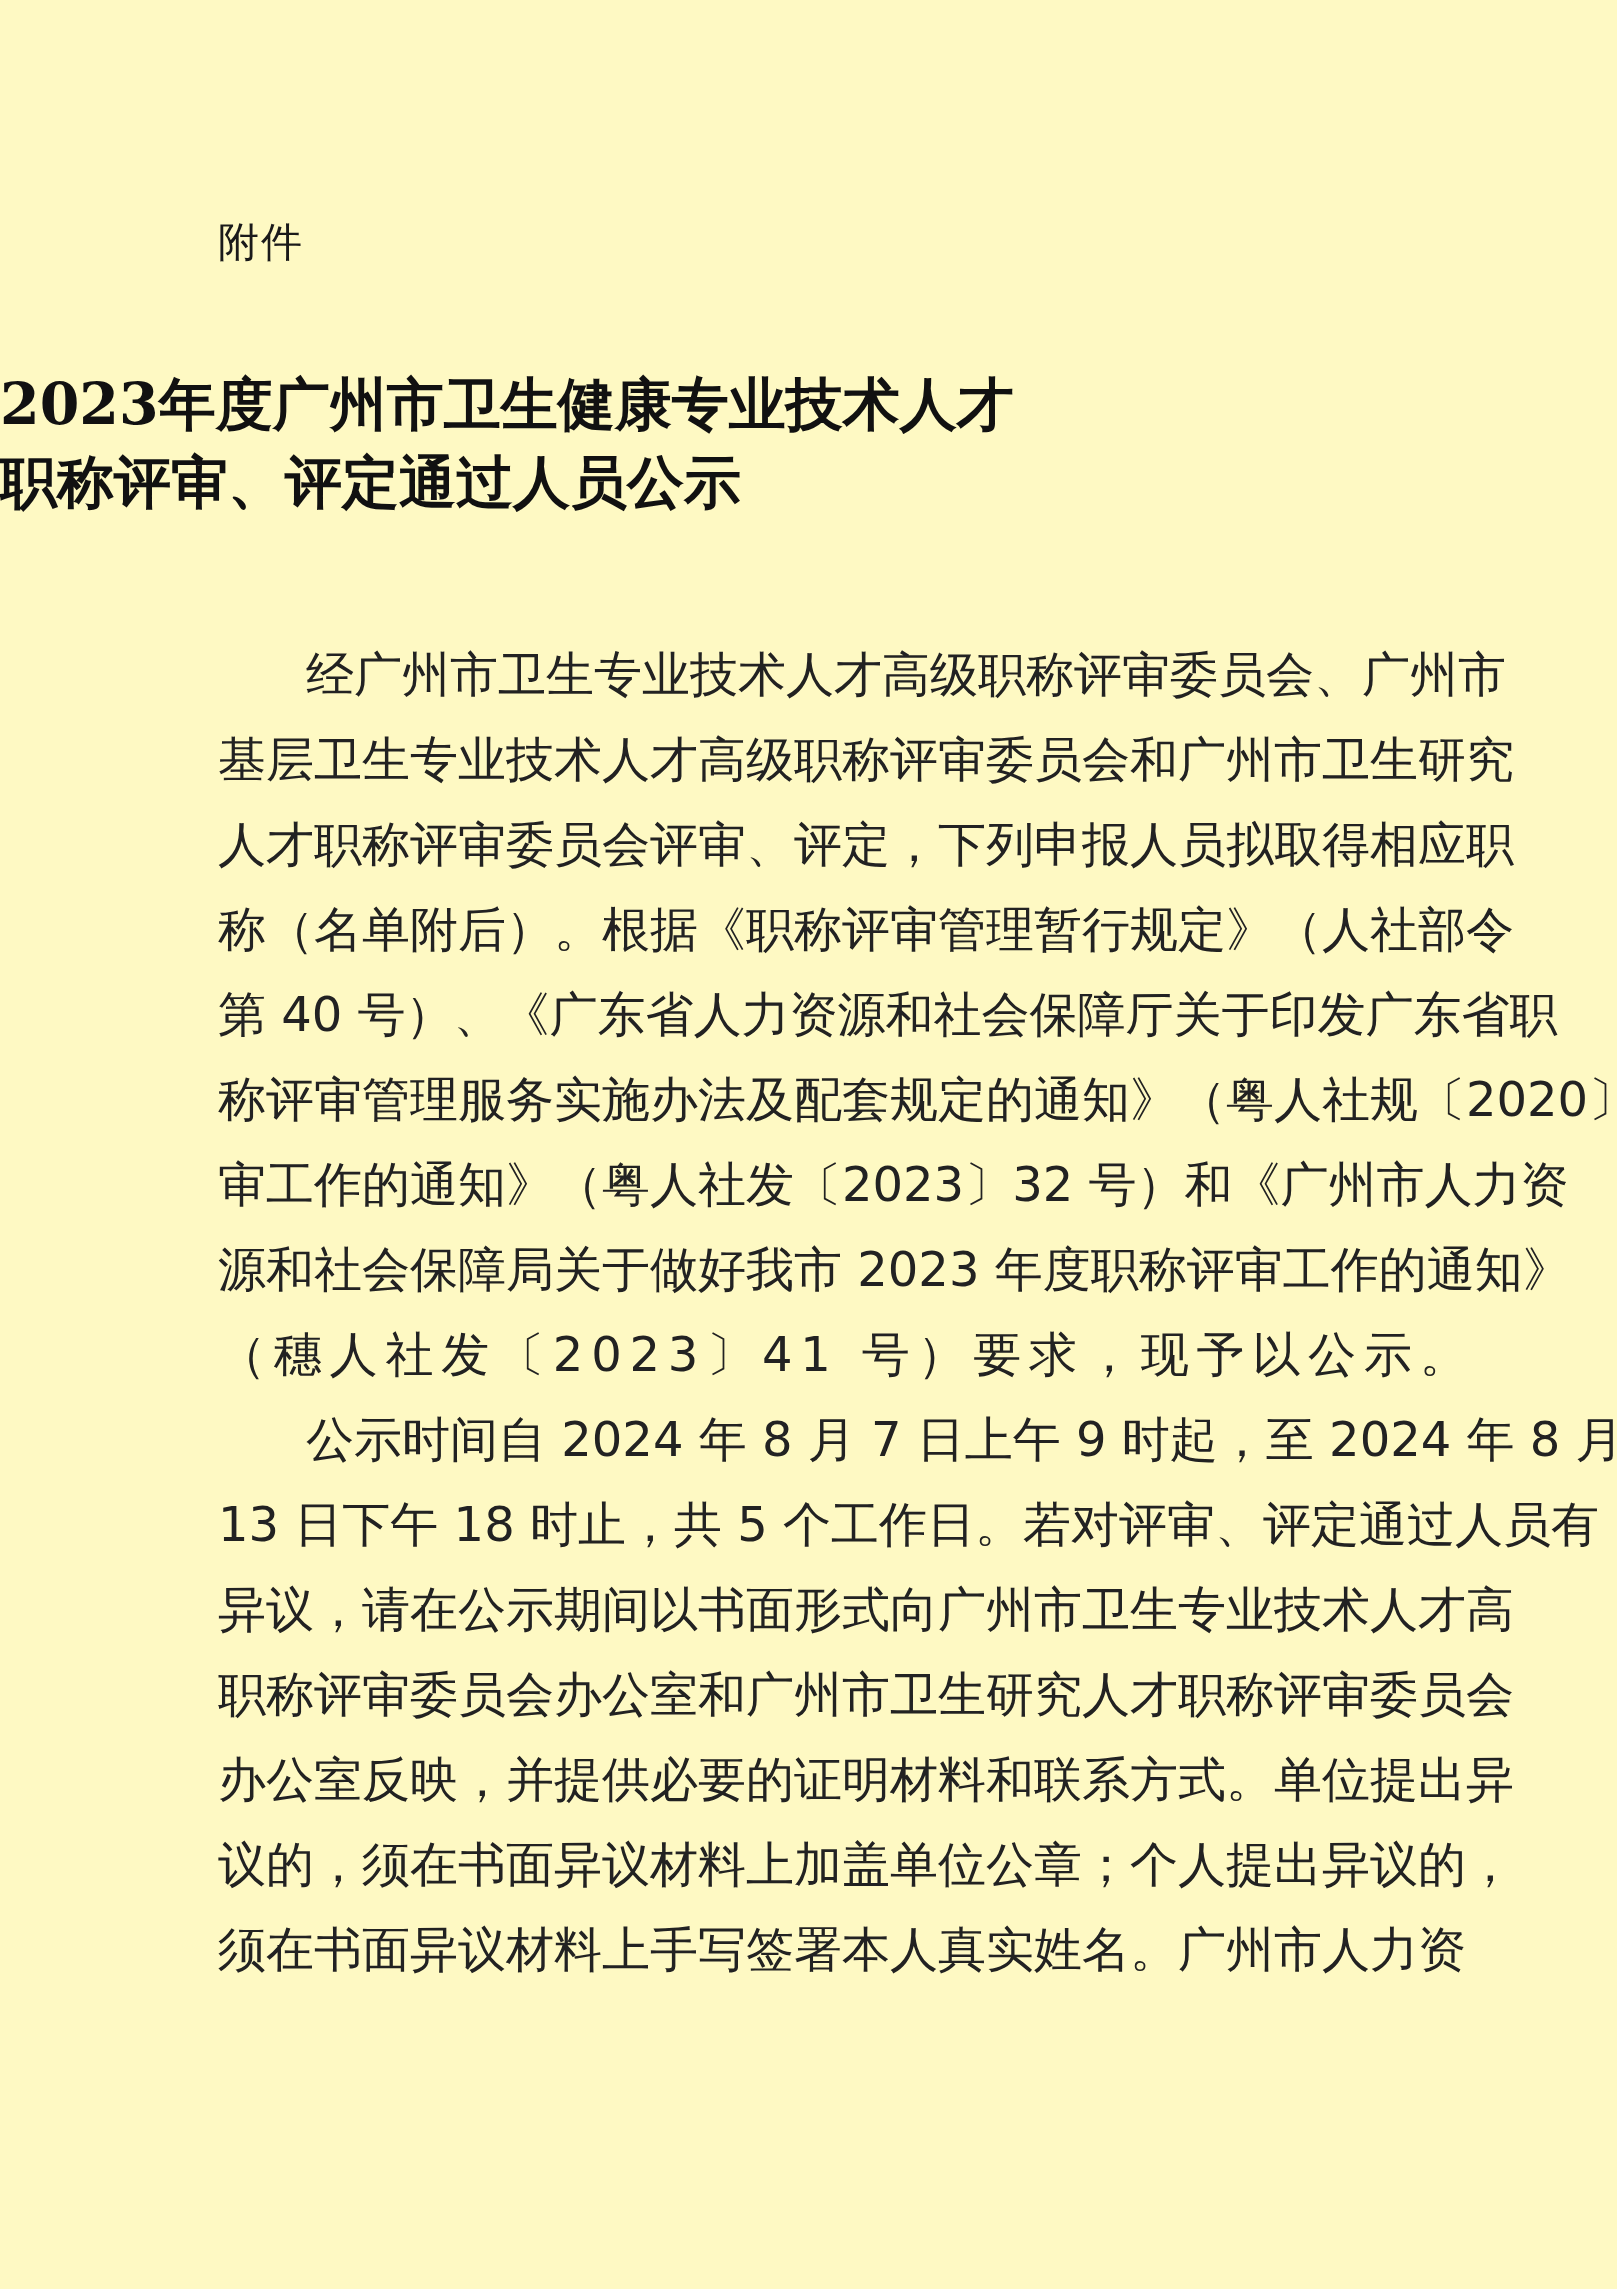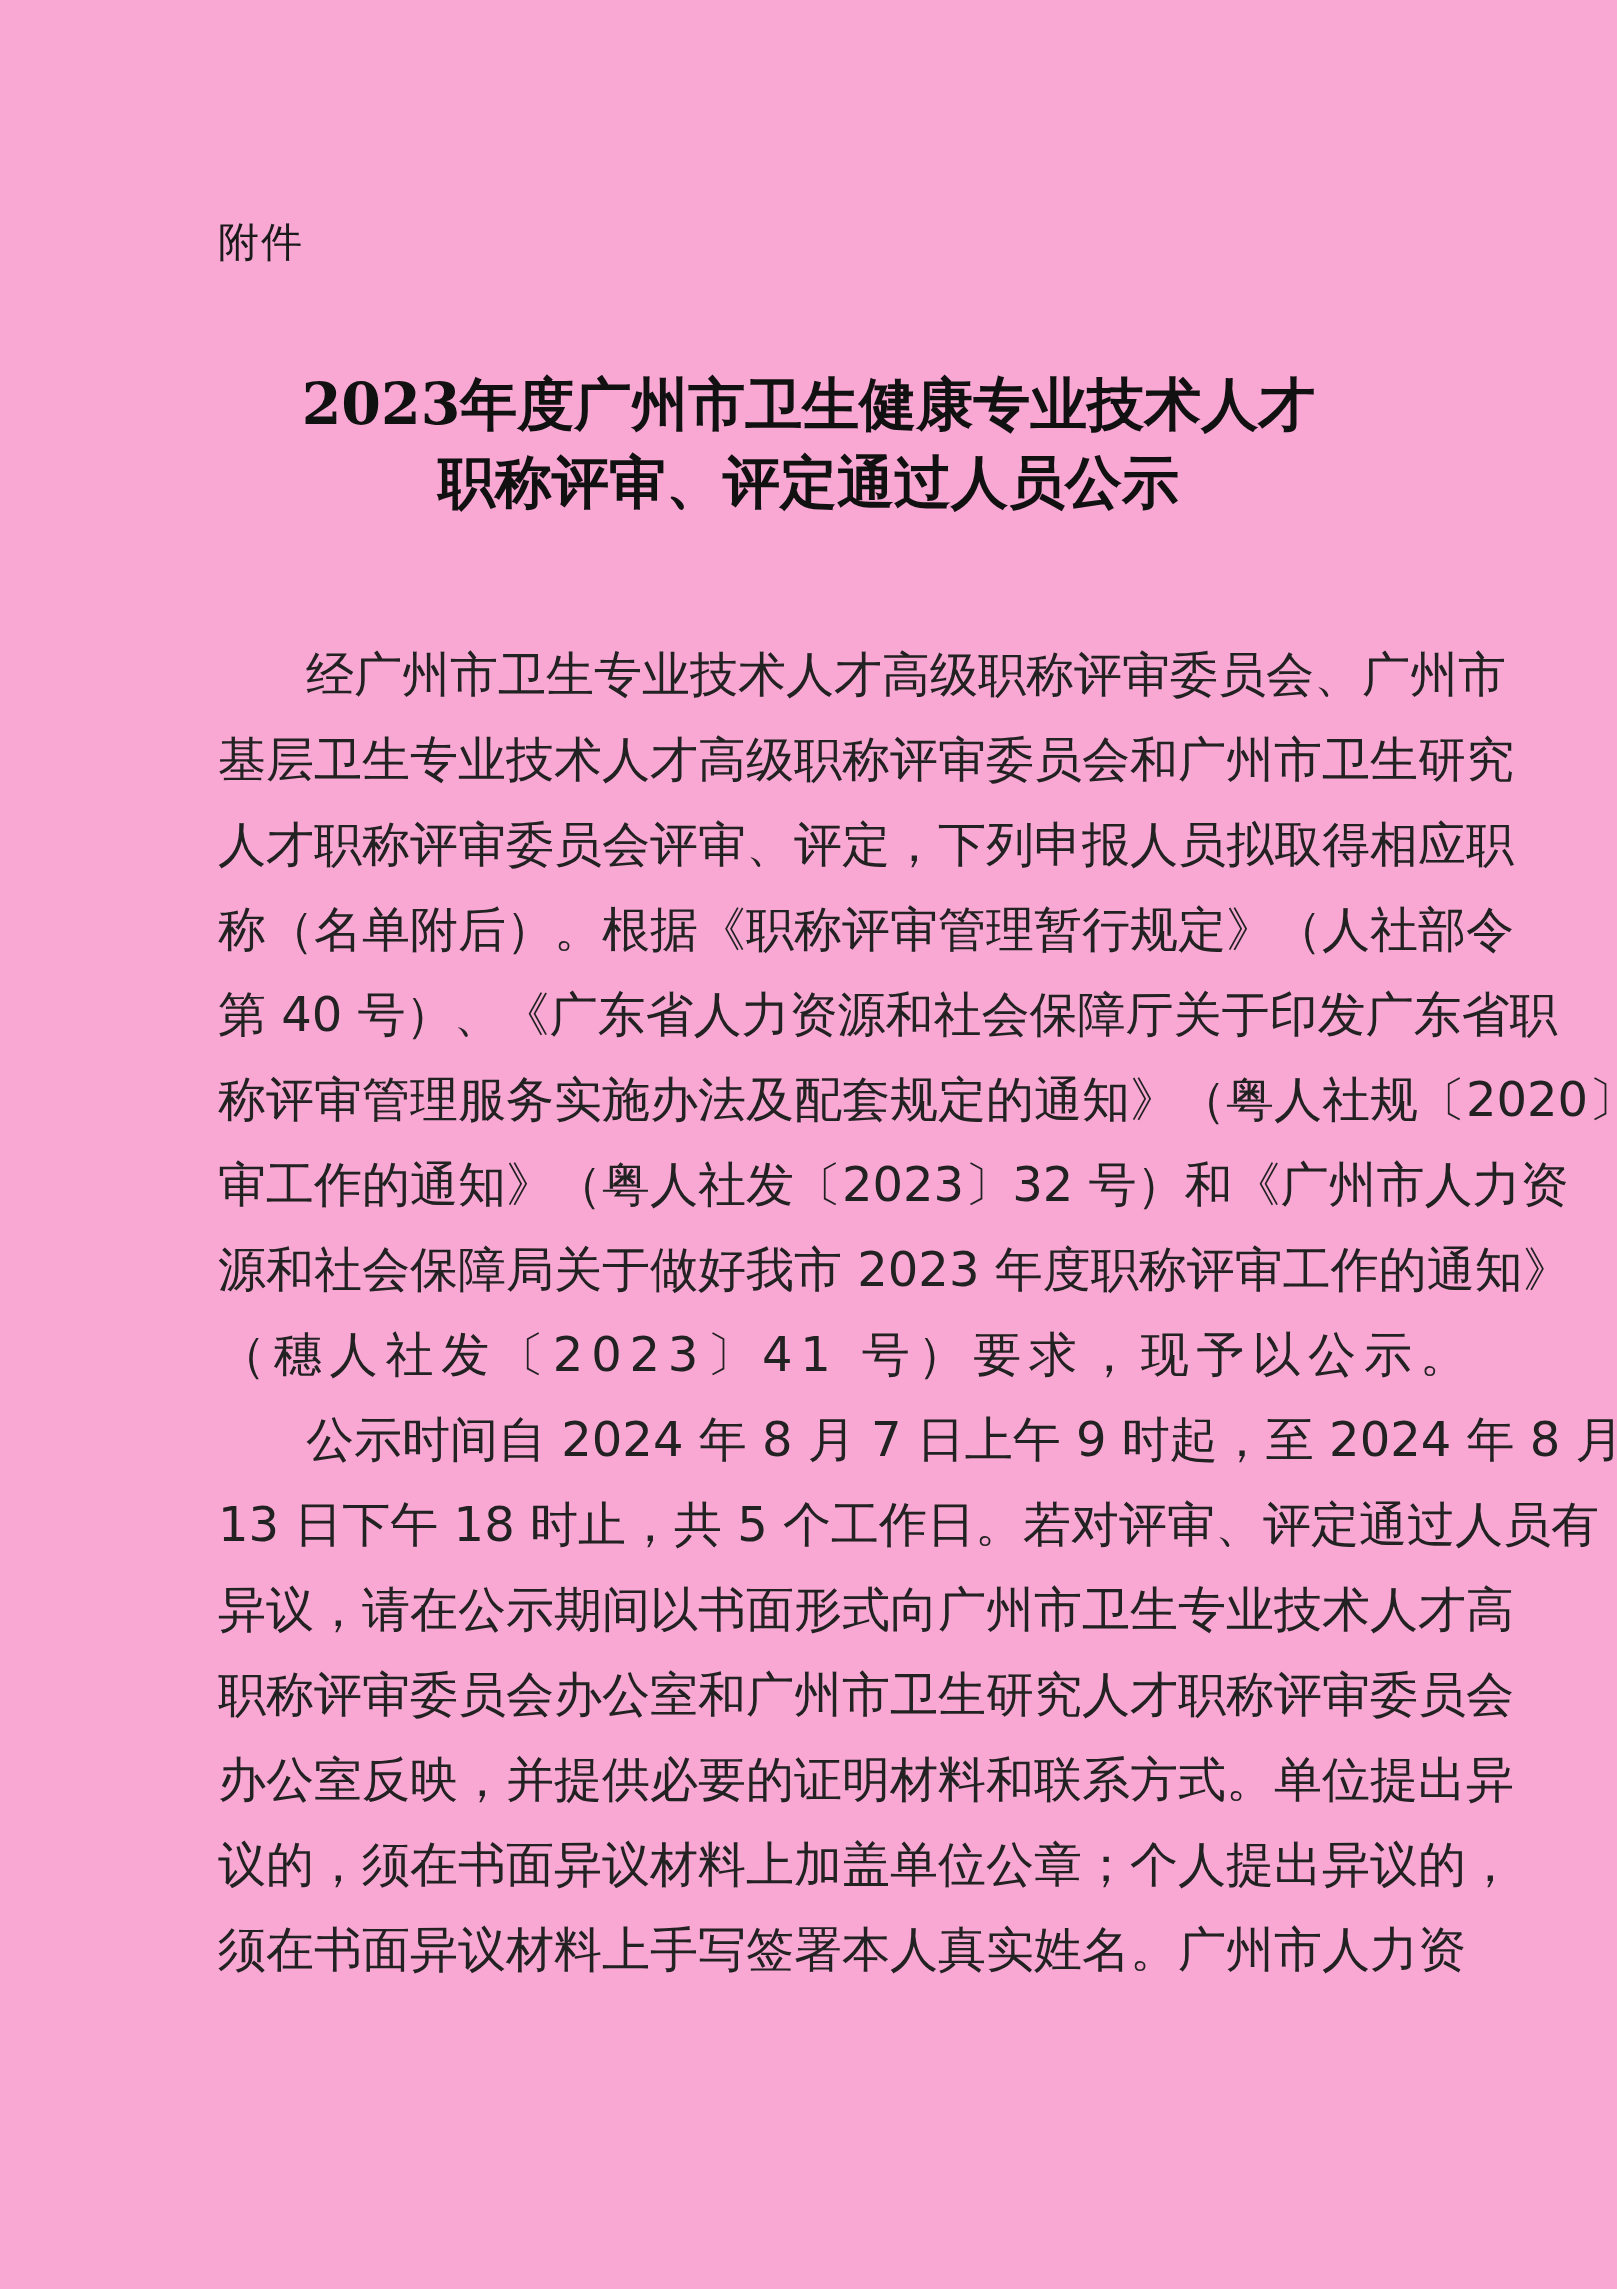--- a/index.html
+++ b/index.html
@@ -13,37 +13,36 @@
       position: relative;
       overflow: hidden;
       color: #1a1a1a;
       font-family: "DejaVu Sans", "Liberation Sans", sans-serif;
     }
     .page {
       position: absolute;
       left: 0; top: 0;
       width: 1617px;
       height: 2290px;
-      background: #f9a8d4;
+      background: #fef9c3;
     }
     .attachment-label {
       position: absolute;
       left: 218px;
       top: 218px;
       font-size: 41px;
       line-height: 49px;
       letter-spacing: 2px;
       color: #1a1a1a;
     }
     .title {
       position: absolute;
       left: 0;
       width: 1617px;
       top: 365px;
-      text-align: center;
       font-family: "DejaVu Serif", "Liberation Serif", serif;
       font-weight: bold;
       font-size: 57px;
       line-height: 78px;
       color: #111111;
     }
     .title .line {
       display: block;
       white-space: nowrap;
     }

